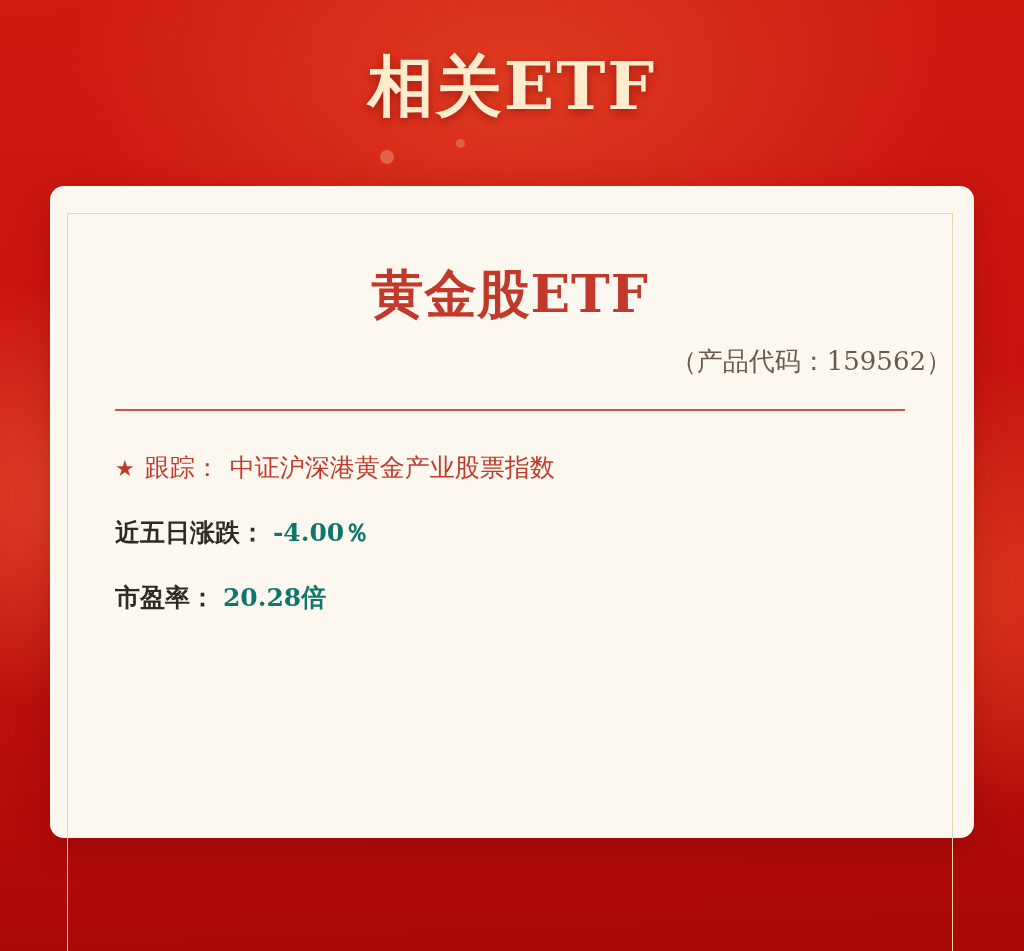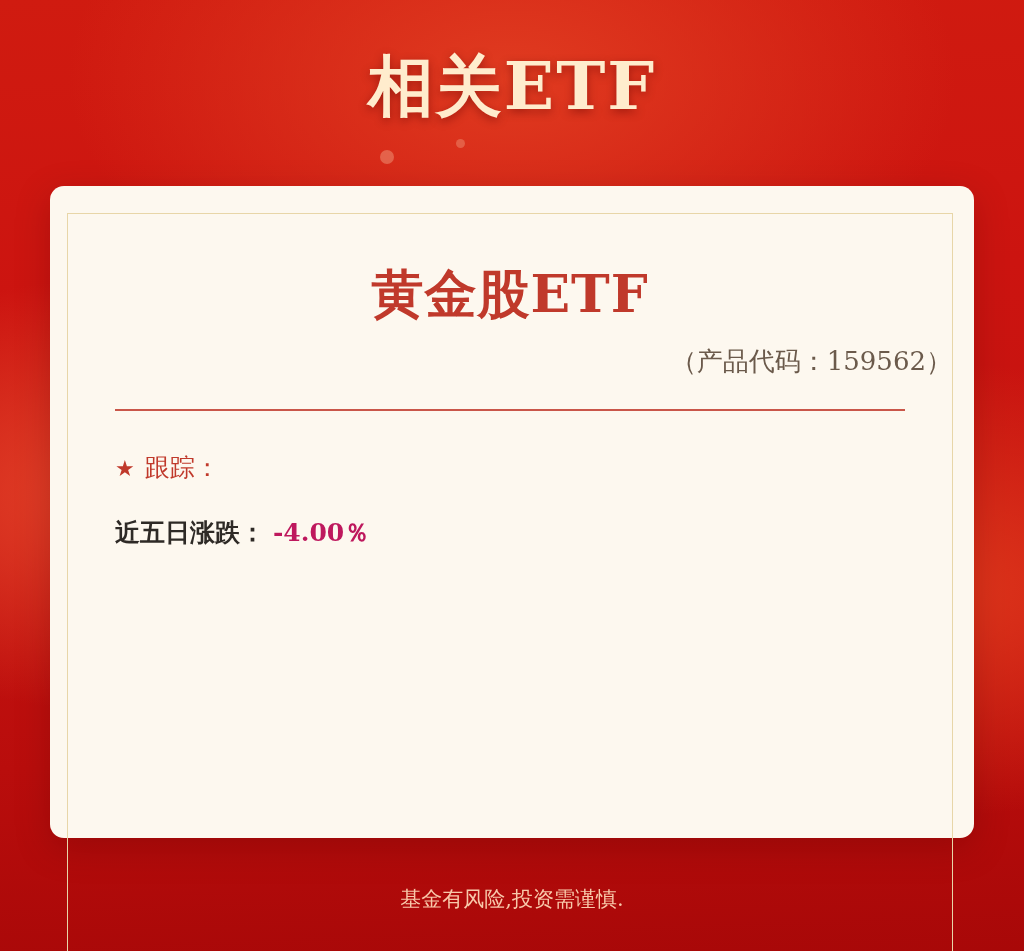--- a/index.html
+++ b/index.html
@@ -107,21 +107,21 @@
     color: #2e2a26;
   }
   .row.first { margin-top: 12px; }
   .label {
     font-weight: bold;
     color: #2e2a26;
     margin-top: 45px;
   }
   .value {
     font-weight: bold;
-    color: #be185d;
+    color: #0f766e;
     text-align: center;
   }
   .track-row {
     display: flex;
     align-items: baseline;
     gap: 10px;
     color: #c0392b;
   }
   .star {
     color: #c0392b;
@@ -169,29 +169,33 @@
       <div class="etf-name">黄金股ETF</div>
       <div class="etf-code">（产品代码：159562）</div>
 
       <div class="divider"></div>
 
       <div class="rows">
 
         <div class="row first track-row">
           <span class="star">★</span>
           <span class="track-text">跟踪：</span>
+          <span class="track-text">中证沪深港黄金产业股票指数</span>
         </div>
 
         <div class="row">
           <span class="label">近五日涨跌：</span>
           <span class="value">-4.00％</span>
         </div>
 
+        <div class="row">
+          <span class="label">市盈率：</span>
+          <span class="value">20.28倍</span>
+        </div>
 
 
 
       </div>
     </div>
   </div>
 
-  <div class="footer">基金有风险,投资需谨慎.</div>
 
 </div>
 
 </body></html>

